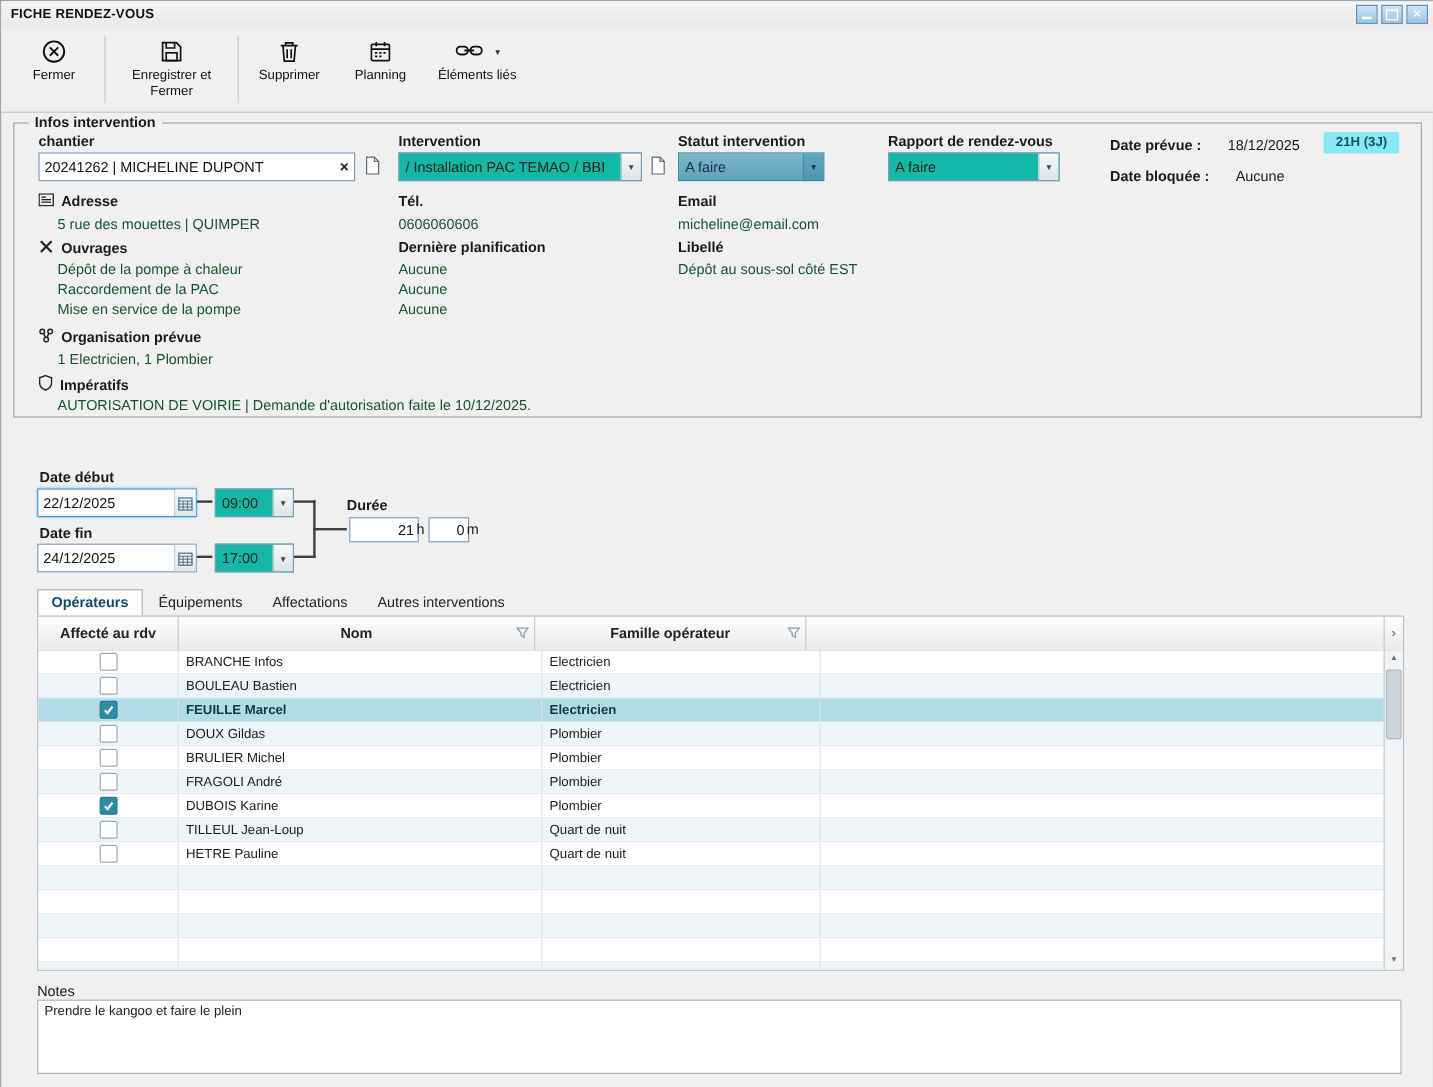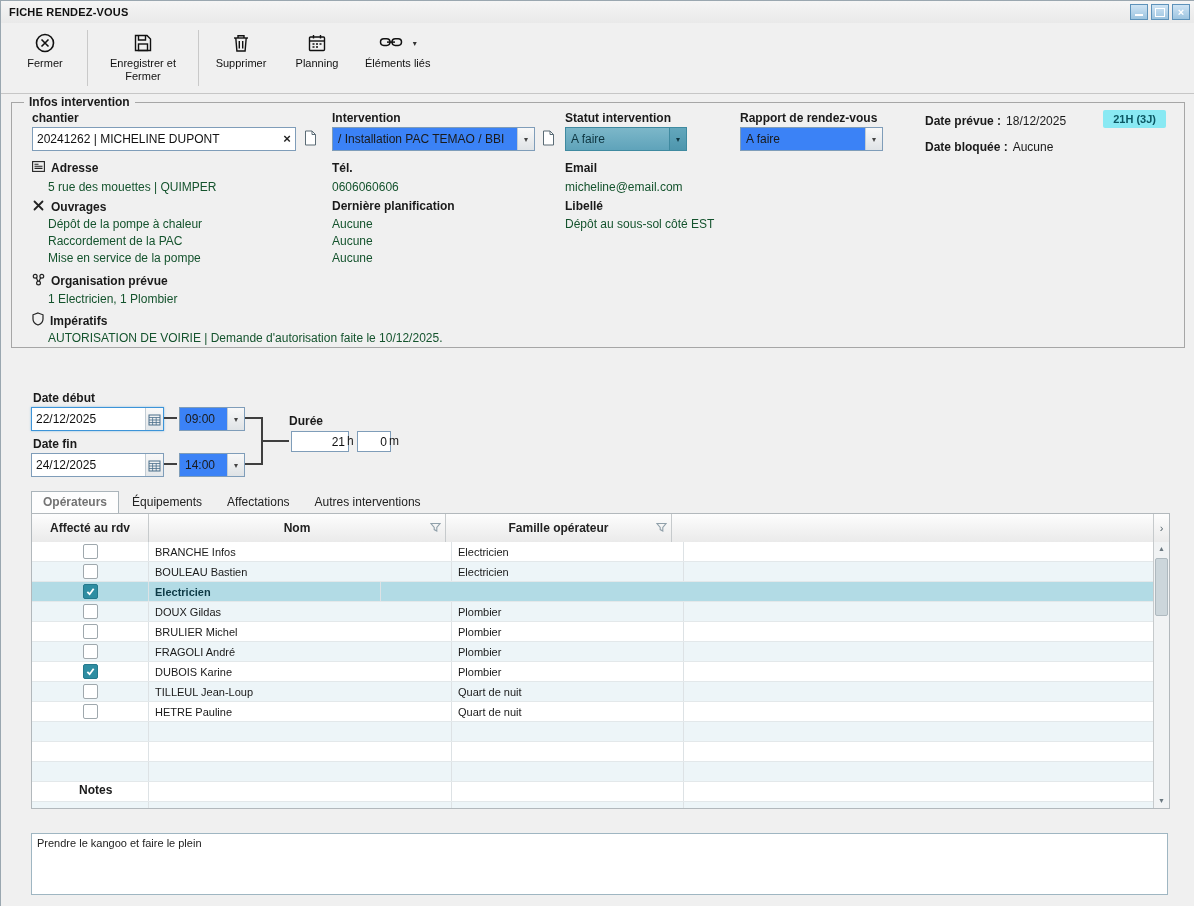--- a/index.html
+++ b/index.html
@@ -21,45 +21,45 @@
   .tlabel{font-size:11px;line-height:13px;text-align:center;max-width:82px;color:#111;}
   .tsep{width:1px;background:#c9c9c9;margin:5px 4px;}
   .tb-caret{font-size:8px;color:#333;}
 
   
   .groupbox{position:absolute;top:101px;left:10px;width:1172px;height:244px;border:1px solid #a6a6a6;}
   .legend{position:absolute;top:-8px;left:12px;background:#f0f0f0;padding:0 5px;font-weight:bold;font-size:12px;}
   .lbl{position:absolute;font-weight:bold;white-space:nowrap;}
   .val{position:absolute;white-space:nowrap;color:#14532d;}
   .ihdr{position:absolute;display:flex;align-items:center;gap:6px;font-weight:bold;white-space:nowrap;}
-  .pair{position:absolute;display:flex;gap:5px;white-space:nowrap;}
+  .pair{position:absolute;display:flex;gap:22px;white-space:nowrap;}
   .pair .b{font-weight:bold;}
   .badge{position:absolute;background:#89e9f3;color:#0b5763;font-weight:bold;font-size:11px;padding:3px 10px;border-radius:2px;}
 
   
   .tinput{position:absolute;height:22px;border:1px solid #7f9db9;background:#fff;display:flex;align-items:center;}
   .tinput input{border:none;outline:none;flex:1;font:12px "Liberation Sans","DejaVu Sans",sans-serif;padding:0 4px;background:transparent;min-width:0;color:#111;}
   .tinput.focused{border-color:#3c94d8;box-shadow:0 0 2px rgba(60,148,216,.55);}
   .clear-x{width:16px;text-align:center;font-size:13px;font-weight:bold;color:#222;cursor:pointer;line-height:20px;}
   .cal-btn{width:17px;height:100%;display:flex;align-items:center;justify-content:center;border-left:1px solid #c2ccd4;background:linear-gradient(#f8f8f8,#e3e7ea);cursor:pointer;}
-  .combo{position:absolute;height:22px;border:1px solid #7f9db9;background:#3b82f6;display:flex;align-items:center;font-size:12px;cursor:pointer;}
+  .combo{position:absolute;height:22px;border:1px solid #7f9db9;background:#14b8a6;display:flex;align-items:center;font-size:12px;cursor:pointer;}
   .combo .ct{flex:1;padding:0 5px;white-space:nowrap;overflow:hidden;}
   .combo .ca{width:16px;height:100%;display:flex;align-items:center;justify-content:center;font-size:8px;color:#444;background:linear-gradient(#f8f8f8,#dfe3e6);border-left:1px solid #c2ccd4;}
   .combo.teal{background:linear-gradient(#7cb7c9,#5fa3ba);border-color:#3f8aa0;color:#0e3540;}
   .combo.teal .ct{font-weight:normal;}
   .combo.teal .ca{background:linear-gradient(#63a7bc,#4e96ad);border-left-color:#3f8aa0;color:#0e3540;}
   .doc-btn{position:absolute;width:20px;height:22px;display:flex;align-items:center;justify-content:center;cursor:pointer;}
   .num-input{position:absolute;height:19px;border:1px solid #7f9db9;text-align:right;font:12px "Liberation Sans","DejaVu Sans",sans-serif;padding:0 3px;outline:none;color:#111;}
   .unit{position:absolute;font-size:12px;}
   .bline{position:absolute;background:#3f3f3f;}
 
   
   .tabs{position:absolute;top:489px;left:30px;width:1137px;height:23px;display:flex;align-items:flex-end;border-bottom:1px solid #aab4ba;}
   .tab{padding:3px 11px 4px;font-size:12px;cursor:pointer;color:#222;border:1px solid transparent;border-bottom:none;margin-right:1px;white-space:nowrap;}
-  .tab.active{background:#fdfdfd;border-color:#aab4ba;font-weight:bold;color:#737373;}
+  .tab.active{background:#fdfdfd;border-color:#aab4ba;font-weight:bold;color:#0c4a6e;}
 
   
   .grid{position:absolute;top:512px;left:30px;width:1137px;height:294px;border:1px solid #b2b8bc;background:#fff;}
   .grid-header{position:absolute;top:0;left:0;right:0;height:28px;display:flex;background:linear-gradient(#fdfdfd,#eaeaea);border-bottom:1px solid #b2b8bc;}
   .gh{position:relative;display:flex;align-items:center;justify-content:center;font-weight:bold;font-size:12px;border-right:1px solid #c6cacc;color:#222;}
   .gh-affecte{width:116px;}
   .gh-nom{width:296px;}
   .gh-famille{width:225px;}
   .gh-rest{flex:1;}
   .gh-chooser{width:15px;border-right:none;font-size:11px;color:#55646c;font-weight:normal;cursor:pointer;}
@@ -77,21 +77,21 @@
   .cb svg{display:none;}
   .cb.checked{background:#2e8da2;border-color:#24798c;}
   .cb.checked svg{display:block;}
   .vscroll{position:absolute;top:28px;right:0;width:15px;bottom:0;background:#f1f3f4;border-left:1px solid #c6cacc;}
   .vs-up,.vs-down{position:absolute;left:0;right:0;height:14px;text-align:center;font-size:7px;color:#6b7880;line-height:14px;cursor:pointer;}
   .vs-up{top:0;}
   .vs-down{bottom:0;}
   .vs-thumb{position:absolute;top:16px;left:1px;width:11px;height:56px;background:#ccd6db;border:1px solid #aeb9bf;border-radius:2px;cursor:pointer;}
 
   
-  .notes-label{position:absolute;top:782px;left:30px;font-weight:bold;margin-left:48px;}
+  .notes-label{position:absolute;top:818px;left:30px;font-weight:normal;}
   .notes-area{position:absolute;top:832px;left:30px;width:1137px;height:62px;border:1px solid #9fb6c2;background:#fff;font:11px "Liberation Sans","DejaVu Sans",sans-serif;padding:3px 5px;resize:none;outline:none;color:#222;box-sizing:border-box;}
 
   .abs{position:absolute;}
 </style>
 </head>
 <body>
 
 <div id="window">
 
   <div class="titlebar">
@@ -300,21 +300,21 @@
     <input type="text" value="24/12/2025" style="">
     <span class="cal-btn">
       <svg width="13" height="13" viewBox="0 0 13 13" fill="none" stroke="#4a6f8a" stroke-width="1">
           <rect x="1" y="2" width="11" height="10"></rect>
           <path d="M1 4.5 h11 M4.6 4.5 v7.5 M8.2 4.5 v7.5 M1 7 h11 M1 9.5 h11" stroke-width="0.8"></path>
         </svg>
     </span>
   </div>
   <div class="bline" style="left:163px;top:462px;width:13px;height:2px;"></div>
   <div class="combo" style="left:178px;top:452px;width:64px;">
-    <span class="ct">14:00</span>
+    <span class="ct">17:00</span>
     <span class="ca">▾</span>
   </div>
 
   <div class="bline" style="left:244px;top:416px;width:18px;height:2px;"></div>
   <div class="bline" style="left:244px;top:462px;width:18px;height:2px;"></div>
   <div class="bline" style="left:260px;top:416px;width:2px;height:48px;"></div>
   <div class="bline" style="left:260px;top:439px;width:28px;height:2px;"></div>
 
   <span class="lbl abs" style="left:288px;top:413px;">Durée</span>
   <input class="num-input" style="left: 290px; top: 430px; width: 50px;" value="21">
@@ -373,20 +373,21 @@
     <div class="cell c-rest"></div>
   </div>
         <div class="row selected">
     <div class="cell c-affecte">
       <span class="cb checked">
         <svg width="9" height="9" viewBox="0 0 10 10" fill="none" stroke="#fff" stroke-width="2">
                 <polyline points="1.5,5.5 4,8 8.5,2"></polyline>
               </svg>
       </span>
     </div>
+    <div class="cell c-nom">FEUILLE Marcel</div>
     <div class="cell c-famille">Electricien</div>
     <div class="cell c-rest"></div>
   </div>
         <div class="row">
     <div class="cell c-affecte">
       <span class="cb">
         
       </span>
     </div>
     <div class="cell c-nom">DOUX Gildas</div>

